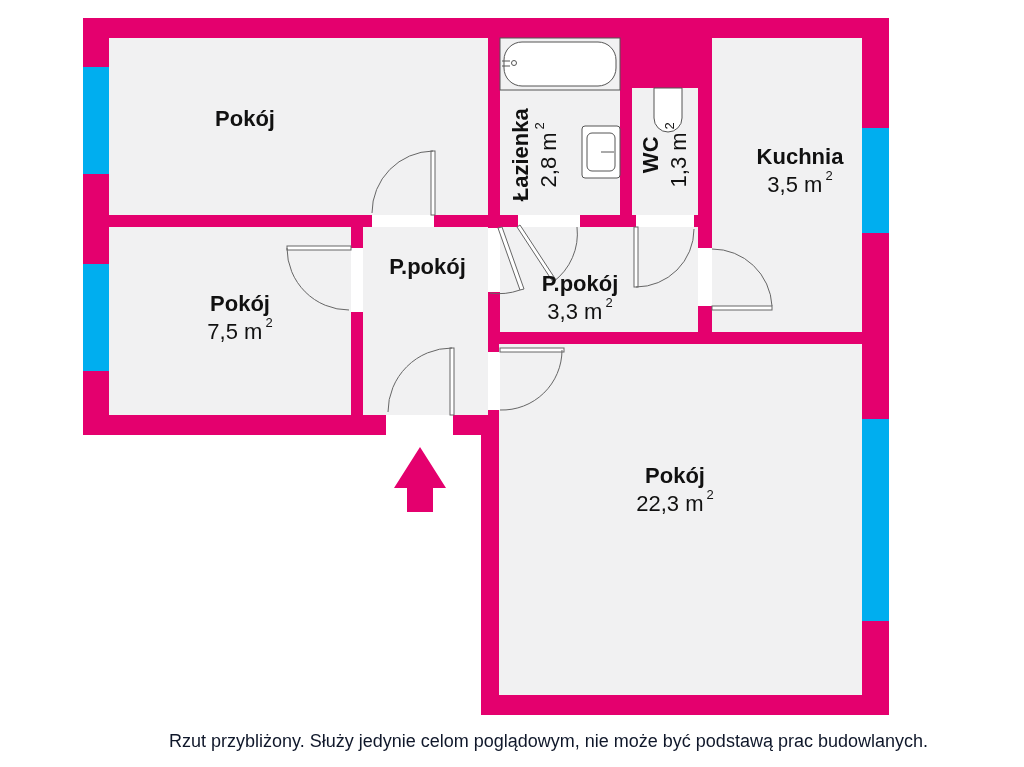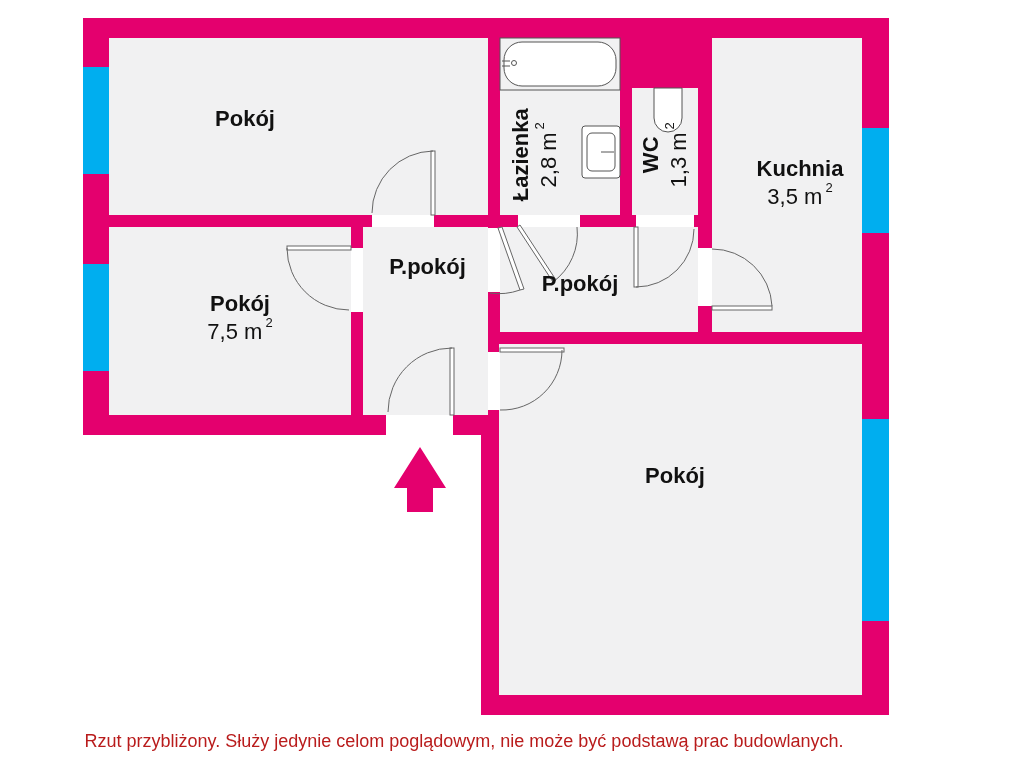--- a/index.html
+++ b/index.html
@@ -3,21 +3,21 @@
   <meta charset="utf-8">
   <style>
     html, body { margin: 0; padding: 0; background: #ffffff; }
     body { width: 1024px; height: 767px; position: relative; overflow: hidden; font-family: "Liberation Sans", sans-serif; }
     #plan { position: absolute; left: 0; top: 0; width: 1024px; height: 767px; }
     .room-label { position: absolute; text-align: center; color: #111; line-height: 1.15; }
     .room-label .name { font-weight: bold; font-size: 22px; display: block; }
     .room-label .area { font-size: 22px; display: block; }
     .room-label sup { font-size: 13px; vertical-align: 12px; margin-left: 3px; }
     .vertical { transform: rotate(-90deg); transform-origin: center center; white-space: nowrap; }
-    .footer-note { position: absolute; left: 0; width: 928px; top: 731px; text-align: center; font-size: 18px; color: #b91c1c; }
+    .footer-note { position: absolute; left: 0; width: 928px; top: 731px; text-align: right; font-size: 18px; color: #0f172a; }
   </style>
 </head>
 <body>
 
 <svg id="plan" width="1024" height="767" viewBox="0 0 1024 767" xmlns="http://www.w3.org/2000/svg">
 
   <g fill="#e4006e">
 
     <rect x="83" y="18" width="806" height="20"></rect>
     <rect x="83" y="18" width="26" height="417"></rect>
@@ -115,35 +115,37 @@
 <div class="room-label vertical" style="left:470px; top:128px; width:130px;">
   <span class="name">Łazienka</span>
   <span class="area"><span>2,8</span> <span>m</span><sup>2</sup></span>
 </div>
 
 <div class="room-label vertical" style="left:605px; top:128px; width:120px;">
   <span class="name">WC</span>
   <span class="area"><span>1,3</span> <span>m</span><sup>2</sup></span>
 </div>
 
-<div class="room-label" style="left:735px; top:156px; width:130px;text-align:center;">
+<div class="room-label" style="left:735px; top:144px; width:130px;text-align:center;">
   <span class="name">Kuchnia</span>
   <span class="area"><span>3,5</span> <span>m</span><sup>2</sup></span>
 </div>
 
 <div class="room-label" style="left:175px; top:291px; width:130px;">
   <span class="name">Pokój</span>
   <span class="area"><span>7,5</span> <span>m</span><sup>2</sup></span>
 </div>
 
 <div class="room-label" style="left:365px; top:254px; width:125px;">
   <span class="name">P.pokój</span>
 </div>
 
 <div class="room-label" style="left:515px; top:271px; width:130px;">
   <span class="name">P.pokój</span>
+  <span class="area"><span>3,3</span> <span>m</span><sup>2</sup></span>
 </div>
 
 <div class="room-label" style="left:600px; top:463px; width:150px;">
   <span class="name">Pokój</span>
+  <span class="area"><span>22,3</span> <span>m</span><sup>2</sup></span>
 </div>
 
 <div class="footer-note">Rzut przybliżony. Służy jedynie celom poglądowym, nie może być podstawą prac budowlanych.</div>
 
 </body></html>

